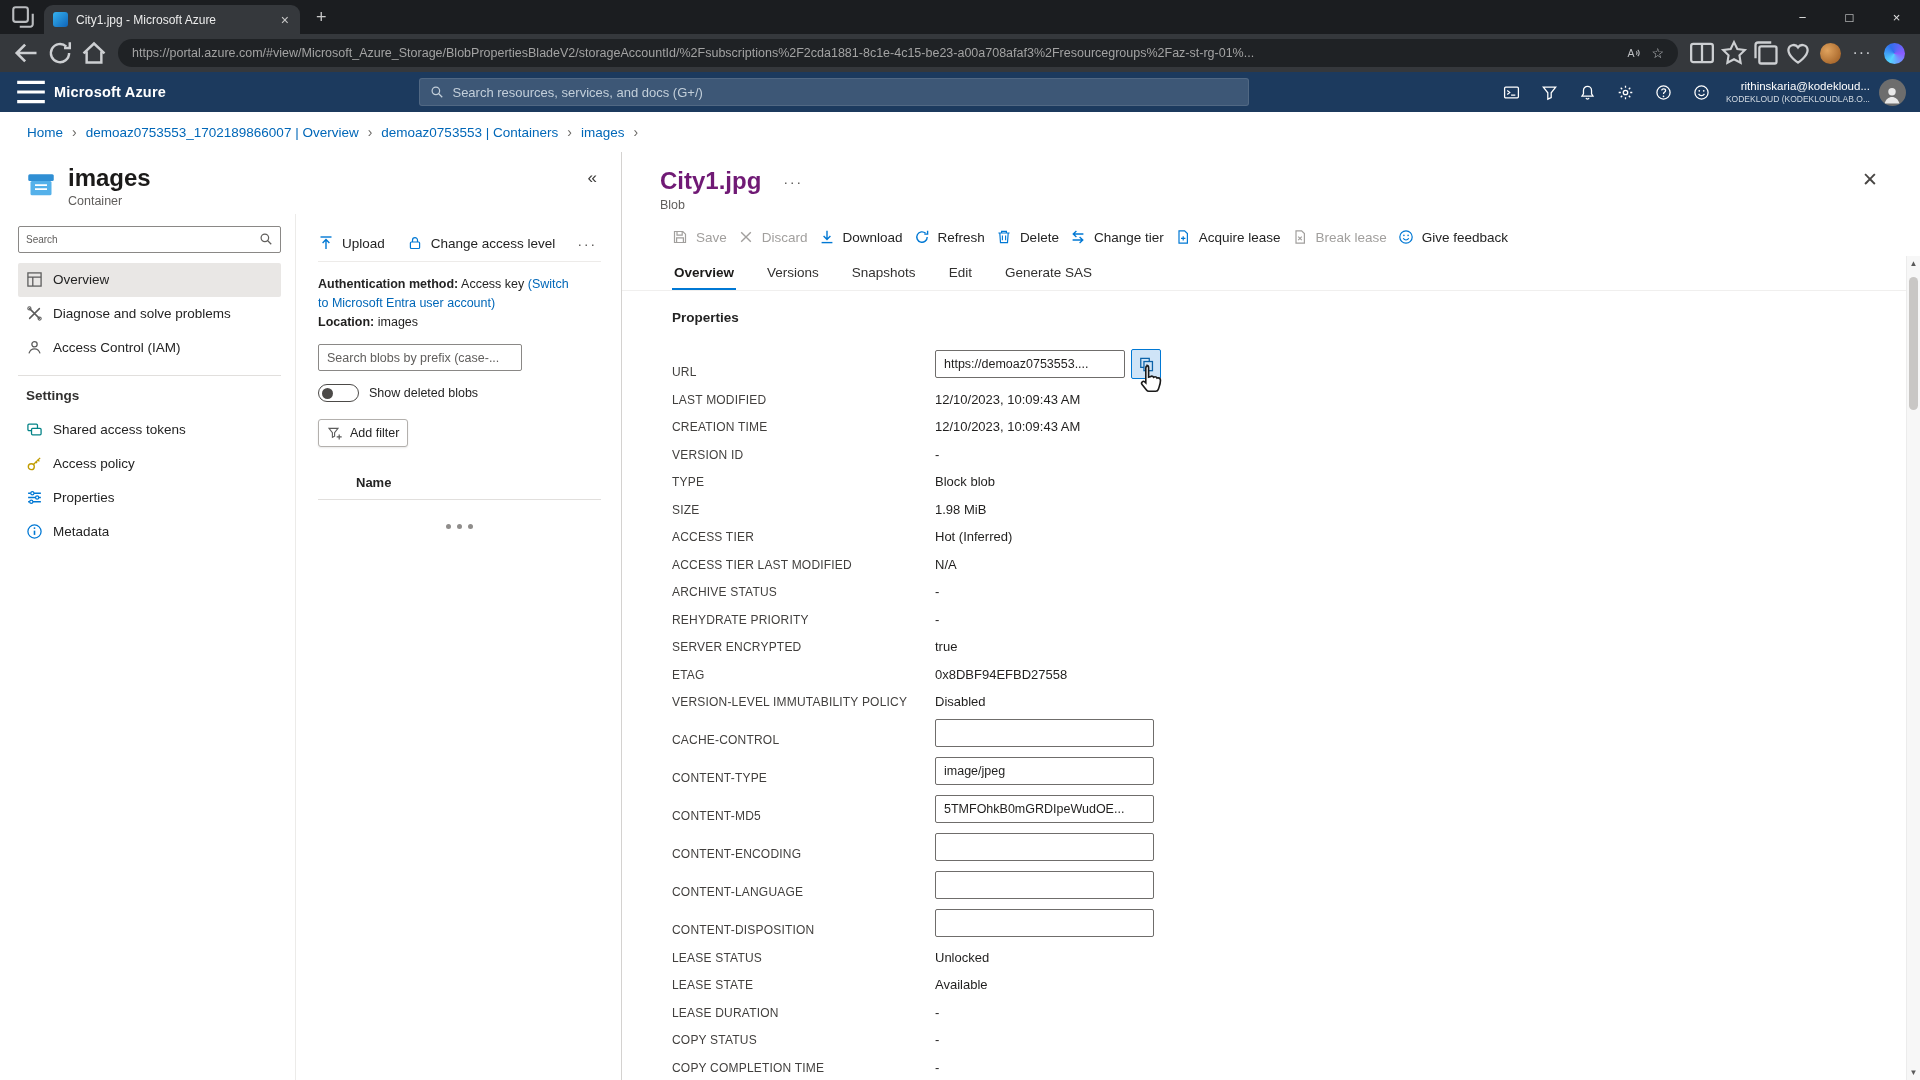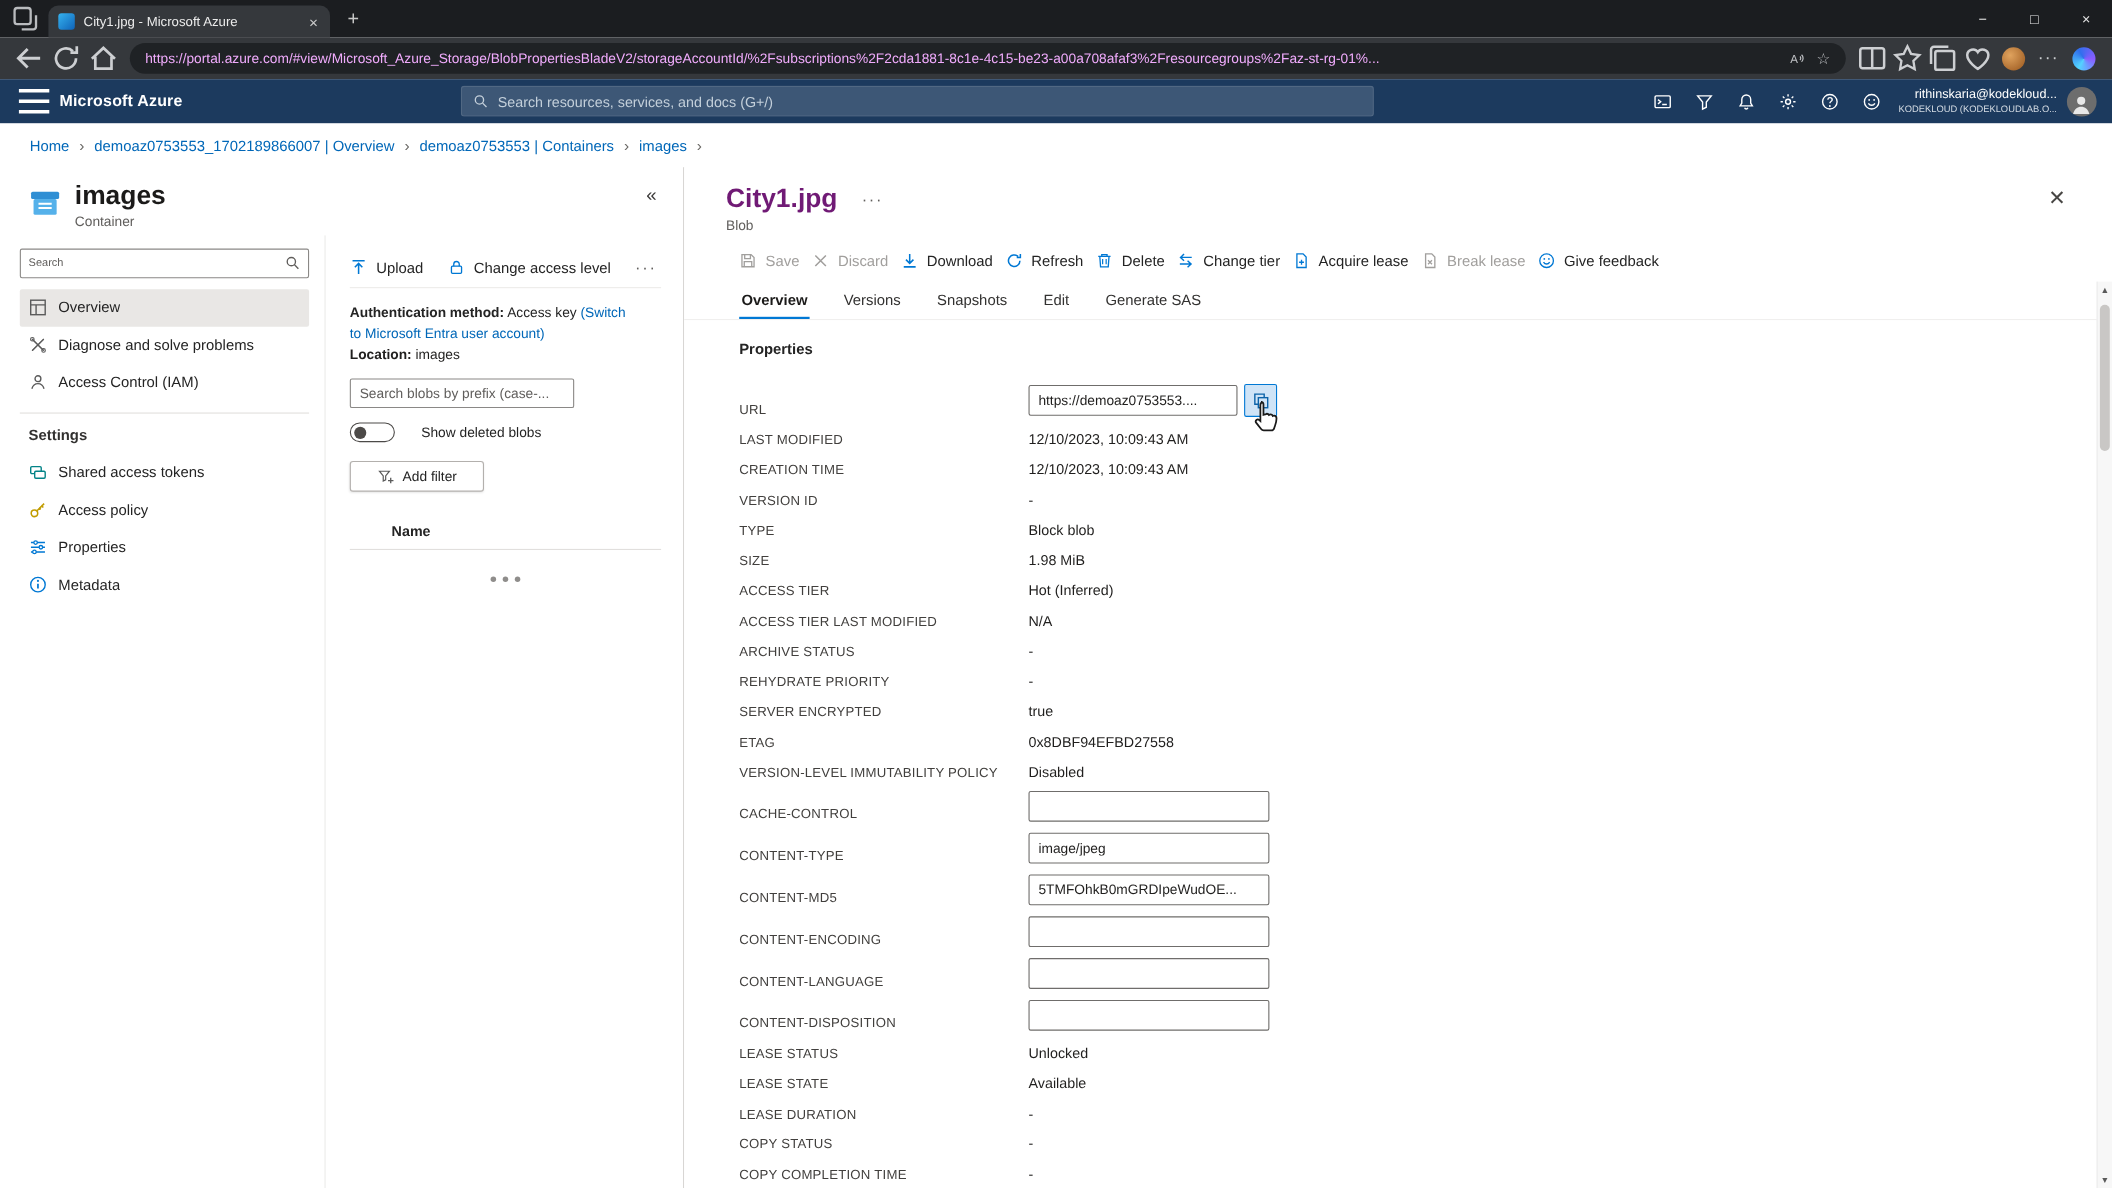--- a/index.html
+++ b/index.html
@@ -19,21 +19,21 @@
   .tab-title { flex:1; white-space:nowrap; overflow:hidden; text-overflow:ellipsis; }
   .tab-close { color:#c9c9c9; font-size:14px; padding:0 2px; }
   .newtab { color:#c9c9c9; font-size:18px; margin-left:12px; padding:0 4px; }
   .tabbar-spacer { flex:1; }
   .wincontrols { display:flex; height:34px; }
   .winbtn { width:47px; display:flex; align-items:center; justify-content:center; color:#e3e3e3; font-size:13px; }
 
   .urlrow { height:38px; background:#35383c; display:flex; align-items:center; padding:0 12px; gap:6px; }
   .nav-ic { width:28px; height:28px; border-radius:6px; display:flex; align-items:center; justify-content:center; color:#cdcfd2; }
   .addr { flex:1; min-width:0; height:28px; background:#1f2225; border-radius:14px; display:flex; align-items:center; gap:9px; padding:0 14px; color:#dedede; font-size:12.5px; margin:0 4px; }
-  .addr-url { flex:1; white-space:nowrap; overflow:hidden; text-overflow:ellipsis; color:#f0abfc; }
+  .addr-url { flex:1; white-space:nowrap; overflow:hidden; text-overflow:ellipsis; color:#a3a3a3; }
   .addr-ic { color:#bfc1c4; display:flex; align-items:center; }
   .addr-star { color:#bfc1c4; font-size:14px; }
   .brw-cluster { display:flex; align-items:center; gap:4px; }
   .brw-ic { width:28px; height:28px; display:flex; align-items:center; justify-content:center; color:#cdcfd2; }
   .profile-dot { width:21px; height:21px; border-radius:50%; background:radial-gradient(circle at 35% 35%, #e0a35e, #98561d); }
   .copilot-dot { width:21px; height:21px; border-radius:50%; background:conic-gradient(from 210deg,#54d4ff,#2f6fed,#8a5cff,#54d4ff); }
 
   
   .az-header { height:40px; background:#1c3a5e; display:flex; align-items:center; padding:0 14px; color:#fff; }
   .hamb { width:34px; height:40px; display:flex; align-items:center; justify-content:center; color:#fff; }
@@ -82,25 +82,25 @@
   .cbt-item { display:flex; align-items:center; gap:8px; font-size:13.5px; color:#242424; cursor:pointer; }
   .cbt-item .ic { color:#0078d4; }
   .cbt-more { color:#605e5c; font-size:15px; letter-spacing:1.5px; cursor:pointer; }
   .auth-block { margin-top:13px; font-size:12.5px; line-height:1.55; max-width:258px; color:#242424; }
   .b { font-weight:700; }
   .link { color:#0067b8; text-decoration:none; cursor:pointer; }
   .loc-line { font-size:12.5px; margin-top:2px; }
   .blob-search { margin-top:15px; }
   .blob-search input { width:204px; height:27px; border:1px solid #8a8886; border-radius:2px; padding:0 8px; font-size:12.5px; font-family:inherit; color:#323130; }
   .blob-search input::placeholder { color:#605e5c; }
-  .toggle-row { margin-top:13px; display:flex; align-items:center; gap:24px; }
+  .toggle-row { margin-top:13px; display:flex; align-items:center; gap:10px; }
   .toggle { width:41px; height:18px; border:1px solid #4c4a48; border-radius:10px; position:relative; background:#fff; cursor:pointer; flex:none; }
   .knob { position:absolute; left:3px; top:2.5px; width:11px; height:11px; border-radius:50%; background:#4c4a48; }
   .toggle-label { font-size:12.5px; color:#242424; }
-  .add-filter { margin-top:17px; display:inline-flex; align-items:center; gap:7px; border:1px solid #b3b0ad; background:#fff; border-radius:3px; padding:5px 24px; font-size:12.5px; color:#242424; box-shadow:0 1px 2px rgba(0,0,0,.09); cursor:pointer; }
+  .add-filter { margin-top:17px; display:inline-flex; align-items:center; gap:7px; border:1px solid #b3b0ad; background:#fff; border-radius:3px; padding:5px 8px; font-size:12.5px; color:#242424; box-shadow:0 1px 2px rgba(0,0,0,.09); cursor:pointer; }
   .list-head { margin-top:24px; font-size:13px; font-weight:700; color:#242424; padding:4px 0 9px 38px; border-bottom:1px solid #e1dfdd; }
   .loading-dots { margin-top:24px; display:flex; gap:6px; justify-content:center; }
   .dot { width:5px; height:5px; border-radius:50%; background:#8f8d8b; animation:ld 1.2s infinite ease-in-out; }
   .dot:nth-child(2){ animation-delay:.18s } .dot:nth-child(3){ animation-delay:.36s }
   @keyframes ld { 0%,80%,100%{opacity:.2} 40%{opacity:1} }
 
   
   .blob-blade { flex:1; min-width:0; position:relative; display:flex; flex-direction:column; background:#fff; }
   .bb-header { padding:15px 46px 0 38px; position:relative; }
   .bb-title-row { display:flex; align-items:center; }

